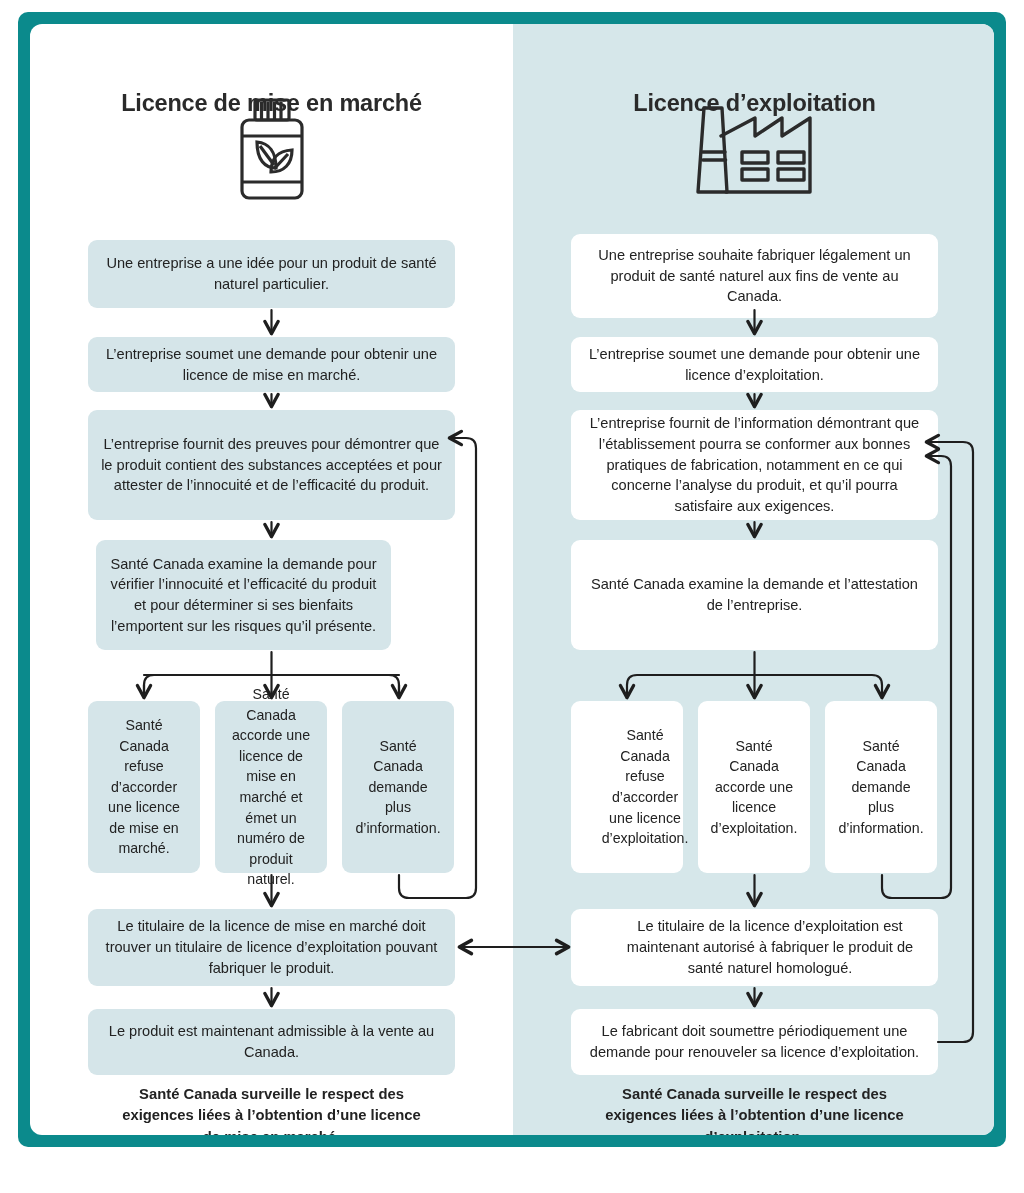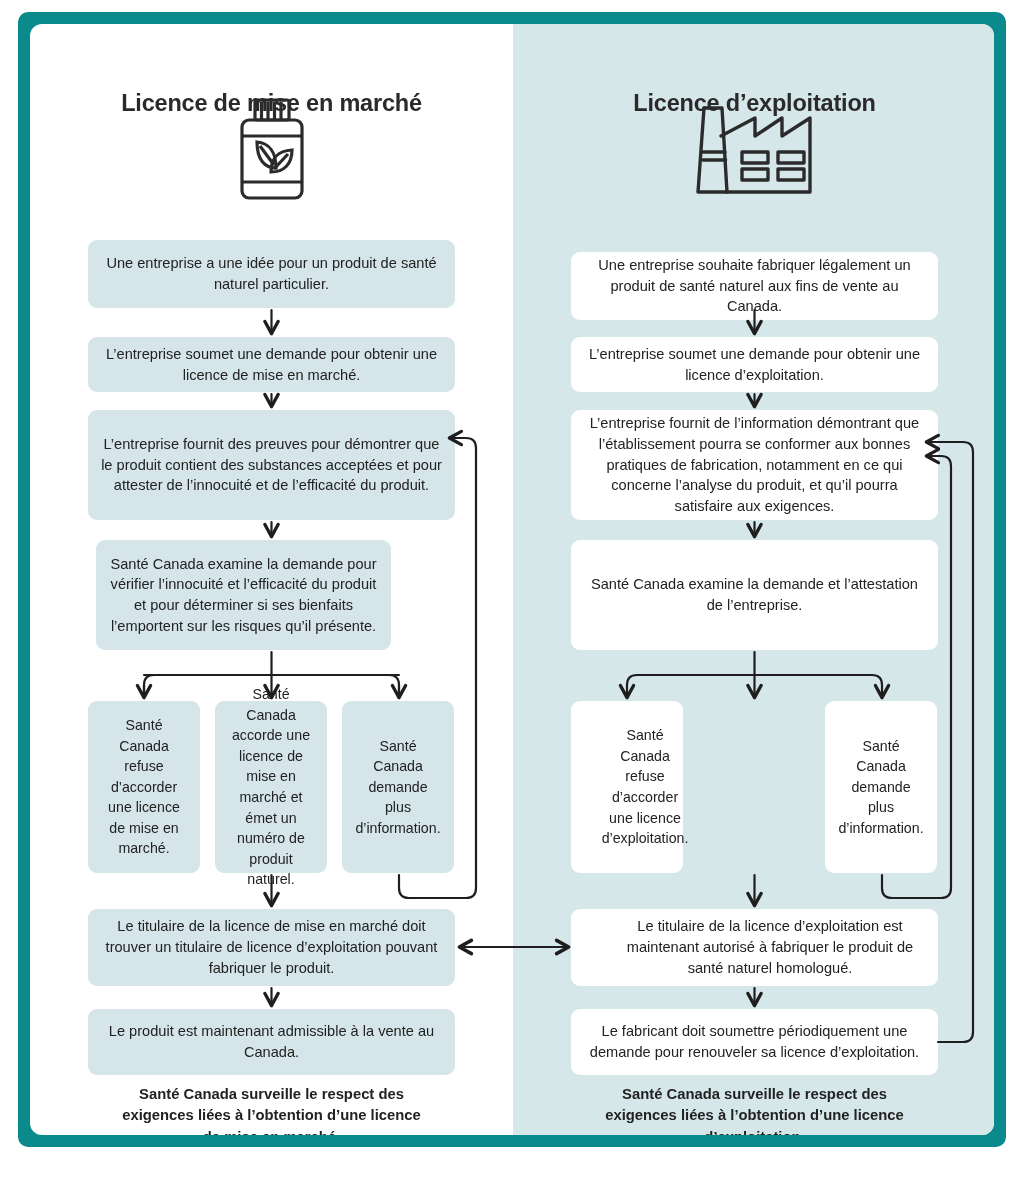--- a/index.html
+++ b/index.html
@@ -226,29 +226,30 @@
 
           <path d="M29 36 L63 18 L63 36 L90 18 L90 36 L118 18 L118 92 L34 92"></path>
 
           <rect x="50" y="52" width="26" height="11"></rect>
           <rect x="50" y="69" width="26" height="11"></rect>
           <rect x="86" y="52" width="26" height="11"></rect>
           <rect x="86" y="69" width="26" height="11"></rect>
         </svg>
       </div>
 
-      <div class="fbox" style="left:58px; top:228px; width:367px; height:68px;">Une entreprise souhaite fabriquer légalement un produit de santé naturel aux fins de vente au Canada.</div>
+      <div class="fbox" style="left:58px; top:210px; width:367px; height:84px;">Une entreprise souhaite fabriquer légalement un produit de santé naturel aux fins de vente au Canada.</div>
 
       <div class="fbox" style="left:58px; top:313px; width:367px; height:55px;">L’entreprise soumet une demande pour obtenir une licence d’exploitation.</div>
 
       <div class="fbox" style="left:58px; top:386px; width:367px; height:110px;">L’entreprise fournit de l’information démontrant que l’établissement pourra se conformer aux bonnes pratiques de fabrication, notamment en ce qui concerne l’analyse du produit, et qu’il pourra satisfaire aux exigences.</div>
 
       <div class="fbox" style="left:58px; top:516px; width:367px; height:110px;">Santé Canada examine la demande et l’attestation de l’entreprise.</div>
 
       <div class="fbox small" style="left:58px; top:677px; width:112px; height:172px;padding-left:48px;">Santé Canada refuse d’accorder une licence d’exploitation.</div>
+      <div class="fbox small" style="left:185px; top:677px; width:112px; height:172px;">Santé Canada accorde une licence d’exploitation.</div>
       <div class="fbox small" style="left:312px; top:677px; width:112px; height:172px;">Santé Canada demande plus d’information.</div>
 
       <div class="fbox" style="left:58px; top:885px; width:367px; height:77px;padding-left:43px;">Le titulaire de la licence d’exploitation est maintenant autorisé à fabriquer le produit de santé naturel homologué.</div>
 
       <div class="fbox" style="left:58px; top:985px; width:367px; height:66px;">Le fabricant doit soumettre périodiquement une demande pour renouveler sa licence d’exploitation.</div>
 
       <div class="footnote" style="top:1060px; padding:0 92px;">Santé Canada surveille le respect des exigences liées à l’obtention d’une licence d’exploitation.</div>
 
       <svg class="connectors" viewBox="0 0 483 1111" width="483" height="1111" style="width:483px;height:1111px;">
         <defs>

